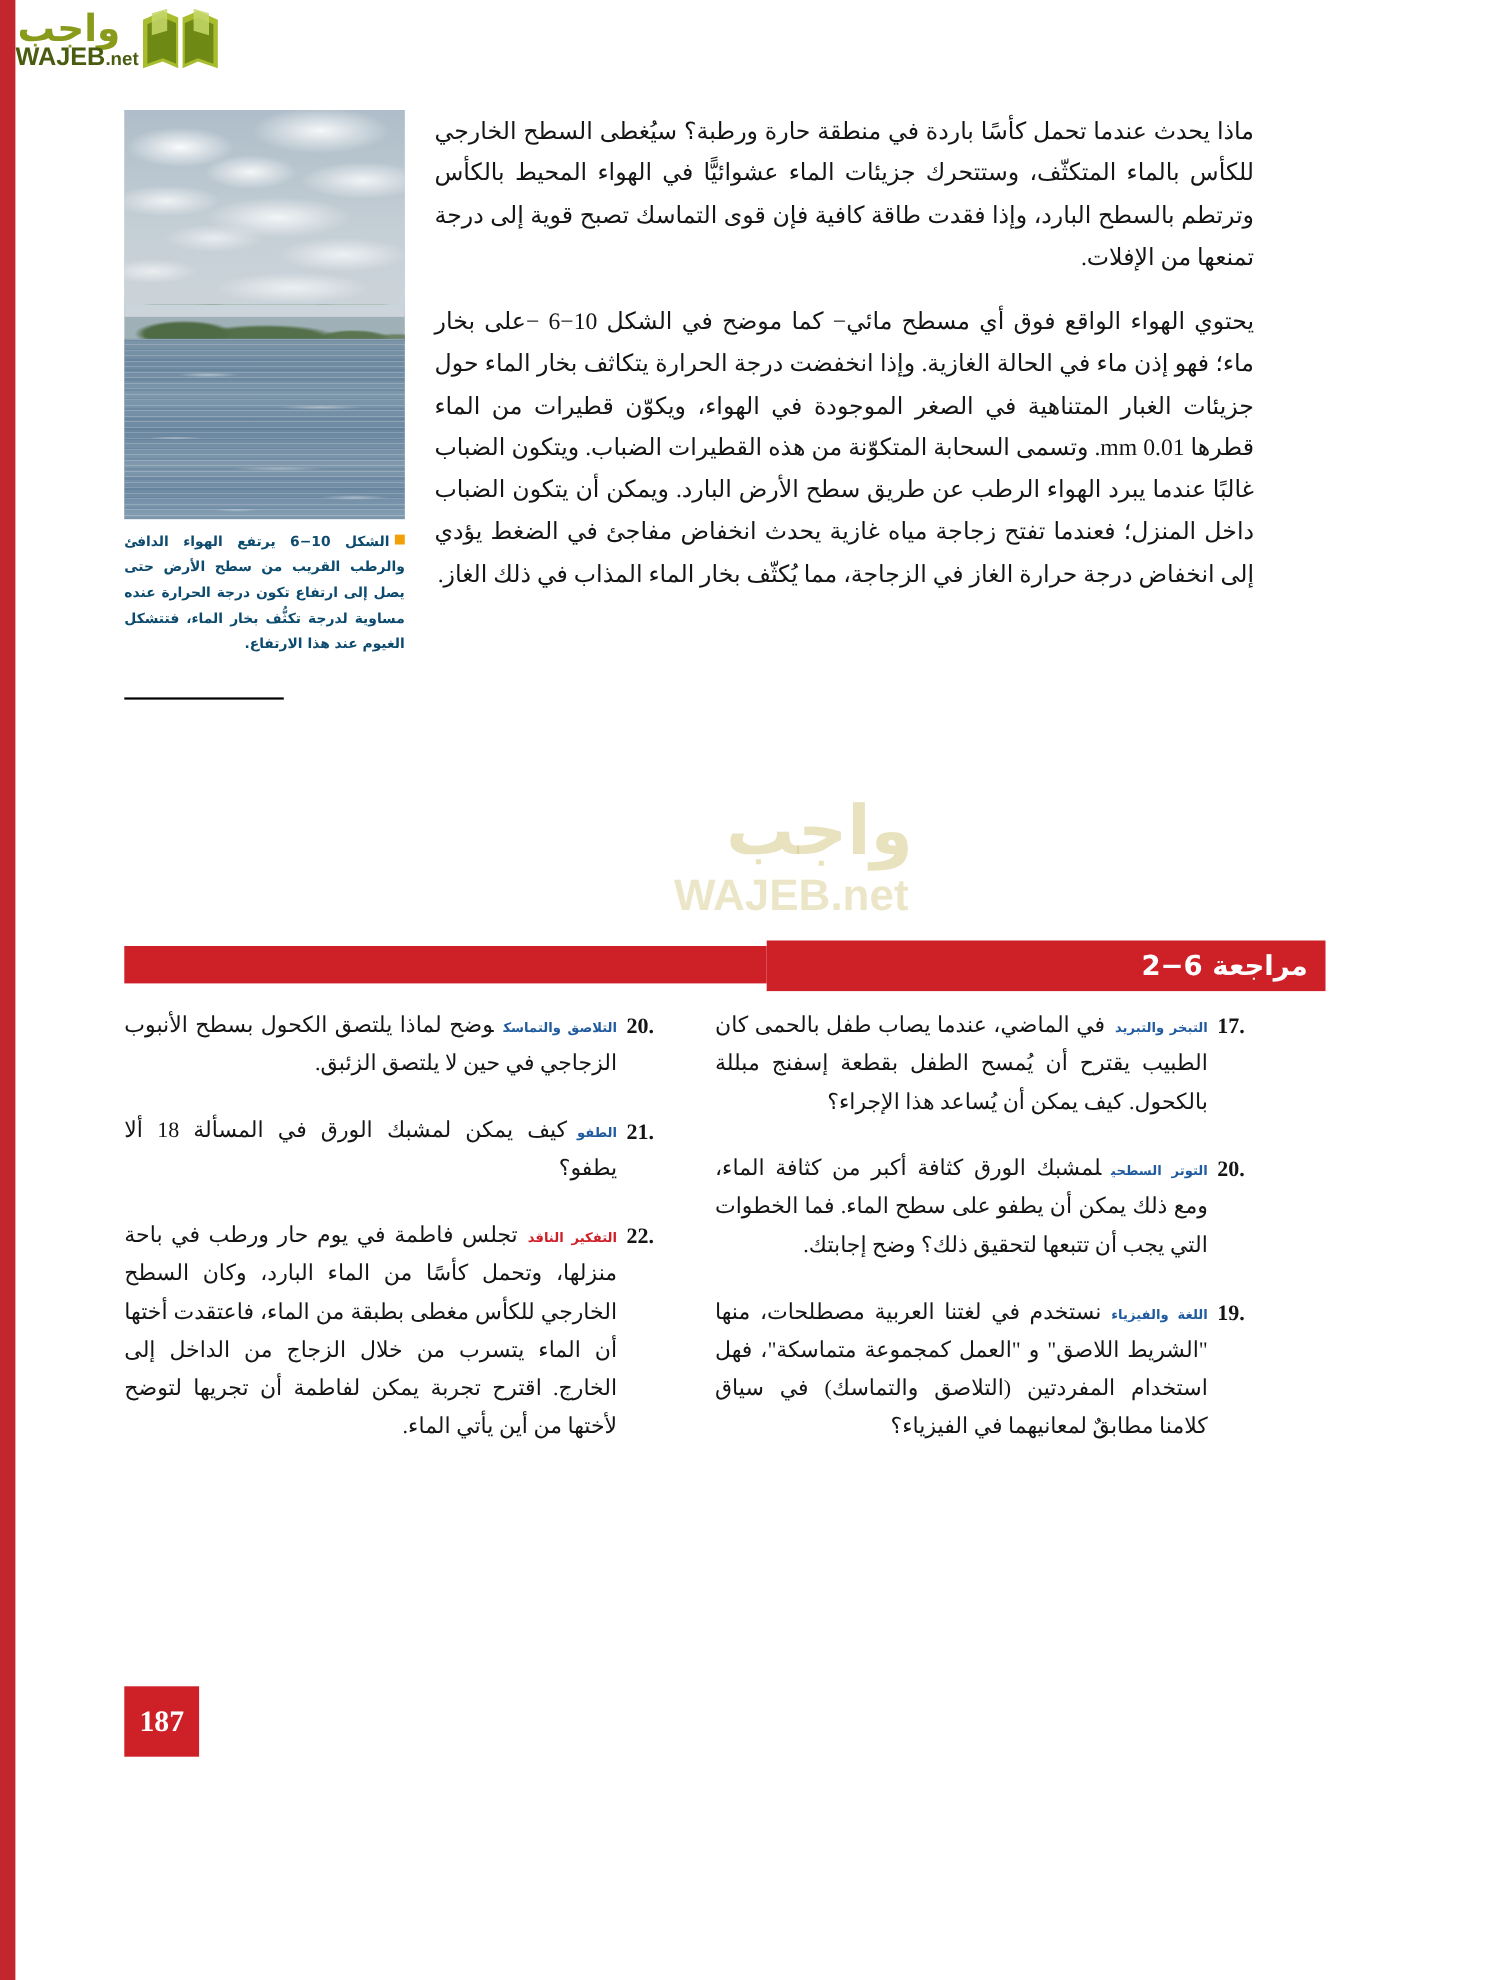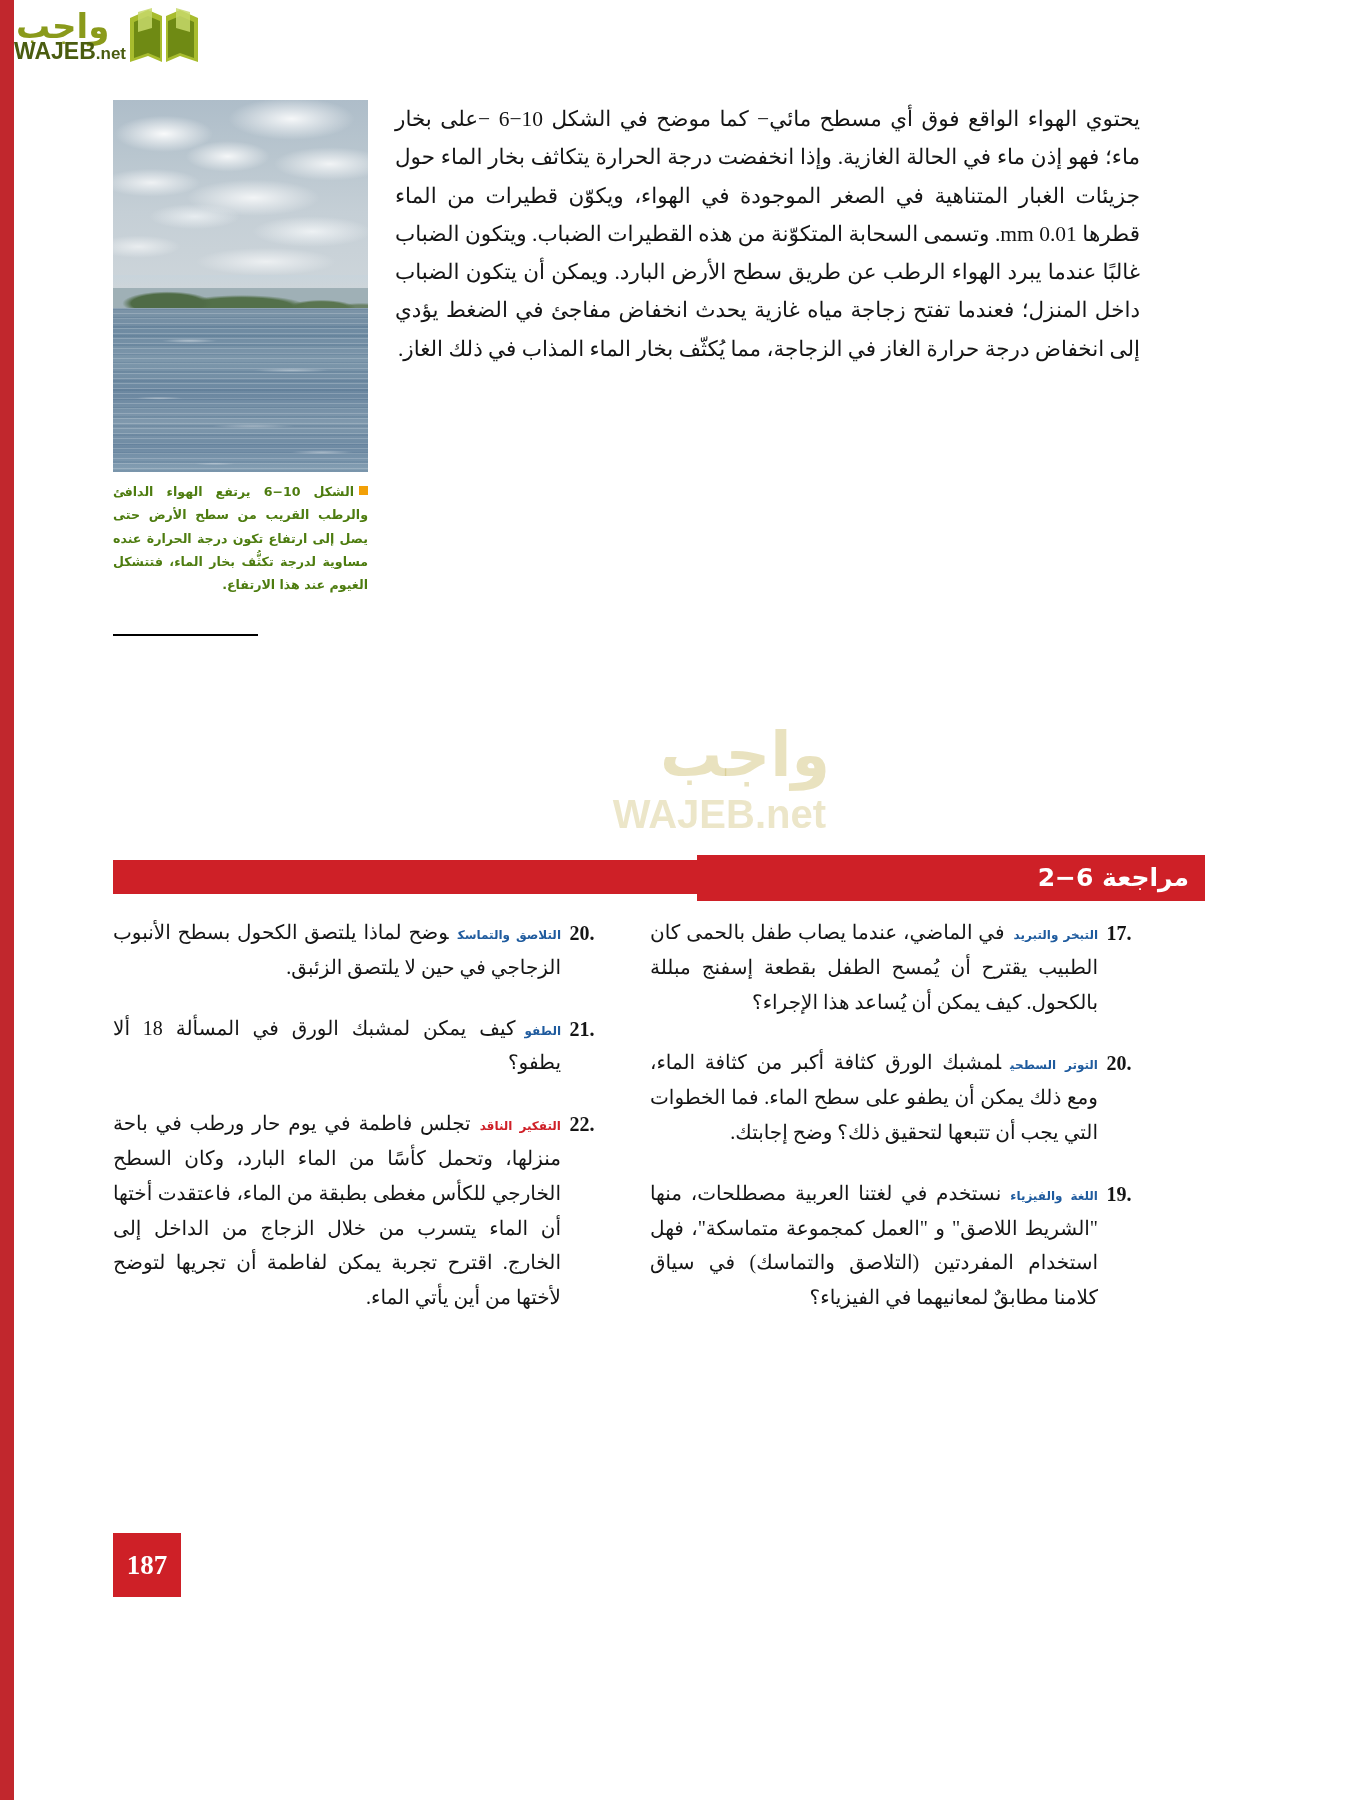--- a/index.html
+++ b/index.html
@@ -105,21 +105,21 @@
   }
 
   
   .caption {
     position: absolute; left: 113px; top: 480px;
     width: 255px;
     direction: rtl; text-align: justify;
     font-family: "DejaVu Sans", sans-serif;
     font-size: 12.6px; font-weight: bold;
     line-height: 1.85;
-    color: #4d7c0f;
+    color: #0c4a6e;
   }
   .caption .fig-marker {
     display: inline-block;
     width: 9px; height: 9px;
     background: #f2a007;
     margin-left: 5px;
     vertical-align: 1px;
   }
   .caption .fig-label { font-weight: bold; }
   .caption-rule {
@@ -252,20 +252,21 @@
   <div class="island"></div>
   <div class="sea"></div>
 </div>
 
 <div class="caption">
   <span class="fig-marker"></span><span class="fig-label">الشكل 10−6</span> <span>يرتفع الهواء الدافئ والرطب القريب من سطح الأرض حتى يصل إلى ارتفاع تكون درجة الحرارة عنده مساوية لدرجة تكثُّف بخار الماء، فتتشكل الغيوم عند هذا الارتفاع.</span>
 </div>
 <div class="caption-rule"></div>
 
 <div class="body-text">
+  <p>ماذا يحدث عندما تحمل كأسًا باردة في منطقة حارة ورطبة؟ سيُغطى السطح الخارجي للكأس بالماء المتكثّف، وستتحرك جزيئات الماء عشوائيًّا في الهواء المحيط بالكأس وترتطم بالسطح البارد، وإذا فقدت طاقة كافية فإن قوى التماسك تصبح قوية إلى درجة تمنعها من الإفلات.</p>
   <p>يحتوي الهواء الواقع فوق أي مسطح مائي− كما موضح في الشكل 10−6 −على بخار ماء؛ فهو إذن ماء في الحالة الغازية. وإذا انخفضت درجة الحرارة يتكاثف بخار الماء حول جزيئات الغبار المتناهية في الصغر الموجودة في الهواء، ويكوّن قطيرات من الماء قطرها 0.01 mm. وتسمى السحابة المتكوّنة من هذه القطيرات الضباب. ويتكون الضباب غالبًا عندما يبرد الهواء الرطب عن طريق سطح الأرض البارد. ويمكن أن يتكون الضباب داخل المنزل؛ فعندما تفتح زجاجة مياه غازية يحدث انخفاض مفاجئ في الضغط يؤدي إلى انخفاض درجة حرارة الغاز في الزجاجة، مما يُكثّف بخار الماء المذاب في ذلك الغاز.</p>
 </div>
 
 <div class="wm-big">
   <div class="wm-ar">واجب</div>
   <div class="wm-en">WAJEB.net</div>
 </div>
 
 <div class="review-band">
   <div class="review-bar-left"></div>

